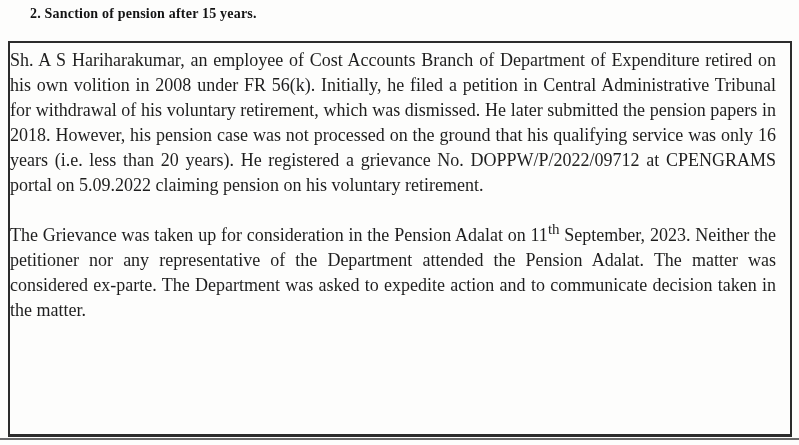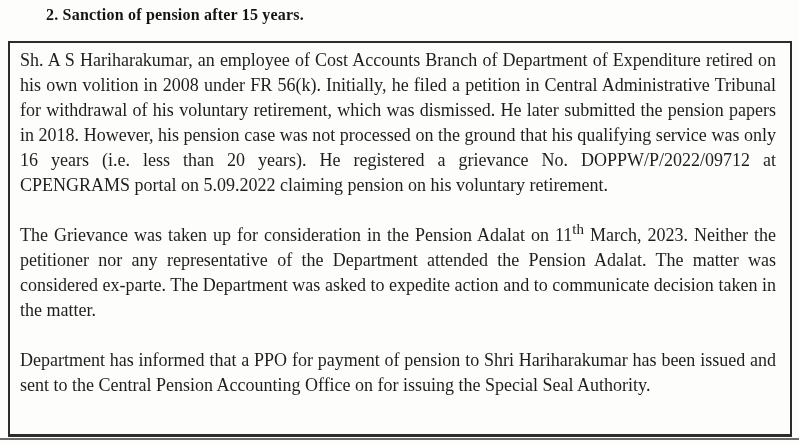--- a/index.html
+++ b/index.html
@@ -10,38 +10,38 @@
     width: 799px;
     height: 445px;
     position: relative;
     background: #fdfdfc;
     font-family: "Liberation Serif", serif;
     color: #1c1c1c;
     overflow: hidden;
   }
   .doc-heading {
     position: absolute;
-    left: 46px;
+    left: 30px;
     top: 6px;
-    font-size: 16px;
+    font-size: 14px;
     font-weight: bold;
     letter-spacing: 0.2px;
     color: #141414;
   }
   .content-box {
     position: absolute;
     left: 8px;
     top: 41px;
     width: 784px;
     height: 396px;
     box-sizing: border-box;
     border: 2px solid #2c2c2c;
     border-bottom-width: 3px;
     background: #fdfdfc;
-    padding: 5px 14px 0 10px;
+    padding: 5px 14px 0 0;
   }
   .content-box p {
     margin: 0 0 25px 0;
     font-size: 18px;
     line-height: 25px;
     text-align: justify;
     color: #1e1e1e;
   }
   .content-box p:last-child {
     margin-bottom: 0;
@@ -60,17 +60,16 @@
     background: #6a6a6a;
   }
 </style>
 </head>
 <body>
 
 <div class="doc-heading">2. Sanction of pension after 15 years.</div>
 
 <div class="content-box">
   <p>Sh. A S Hariharakumar, an employee of Cost Accounts Branch of Department of Expenditure retired on his own volition in 2008 under FR 56(k). Initially, he filed a petition in Central Administrative Tribunal for withdrawal of his voluntary retirement, which was dismissed. He later submitted the pension papers in 2018. However, his pension case was not processed on the ground that his qualifying service was only 16 years (i.e. less than 20 years). He registered a grievance No. DOPPW/P/2022/09712 at CPENGRAMS portal on 5.09.2022 claiming pension on his voluntary retirement.</p>
-  <p><span>The Grievance was taken up for consideration in the Pension Adalat on 11</span><sup class="ord">th</sup><span> March, 2023. Neither the petitioner nor any representative of the Department attended the Pension Adalat. The matter was considered ex-parte. The Department was asked to expedite action and to communicate decision taken in the matter.</span></p>
-  <p>Department has informed that a PPO for payment of pension to Shri Hariharakumar has been issued and sent to the Central Pension Accounting Office on for issuing the Special Seal Authority.</p>
+  <p><span>The Grievance was taken up for consideration in the Pension Adalat on 11</span><sup class="ord">th</sup><span> September, 2023. Neither the petitioner nor any representative of the Department attended the Pension Adalat. The matter was considered ex-parte. The Department was asked to expedite action and to communicate decision taken in the matter.</span></p>
 </div>
 
 <div class="scan-edge-line"></div>
 
 </body></html>

